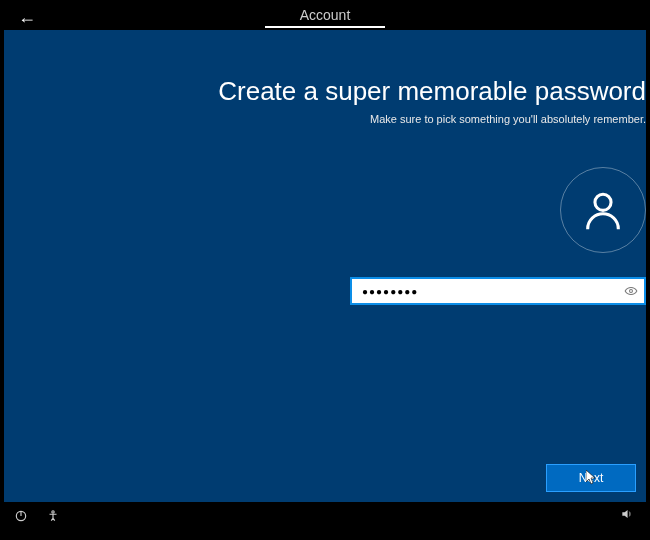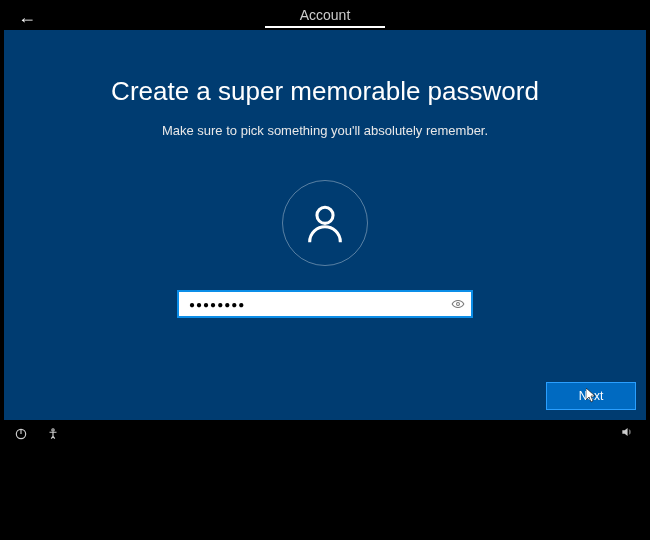--- a/index.html
+++ b/index.html
@@ -42,38 +42,38 @@
       transform: translateX(-50%);
       color: #ccc;
       font-size: 14px;
       padding-bottom: 3px;
       border-bottom: 2px solid #fff;
       width: 120px;
       text-align: center;
     }
     .main-panel {
       background: #003c71;
-      height: 390px;
+      height: 472px;
       width: 100%;
       position: relative;
       display: flex;
       flex-direction: column;
-      align-items: center;
+      align-items: flex-end;
     }
     .title {
       color: #fff;
       font-size: 26px;
       font-weight: 300;
       margin-top: 46px;
       text-align: center;
     }
     .subtitle {
       color: #e8e8e8;
-      font-size: 13px;
-      margin-top: 16px;
+      font-size: 11px;
+      margin-top: 6px;
       text-align: center;
     }
     .avatar-circle {
       width: 86px;
       height: 86px;
       border: 1px solid rgba(255,255,255,0.35);
       border-radius: 50%;
       margin-top: 42px;
       display: flex;
       align-items: center;

